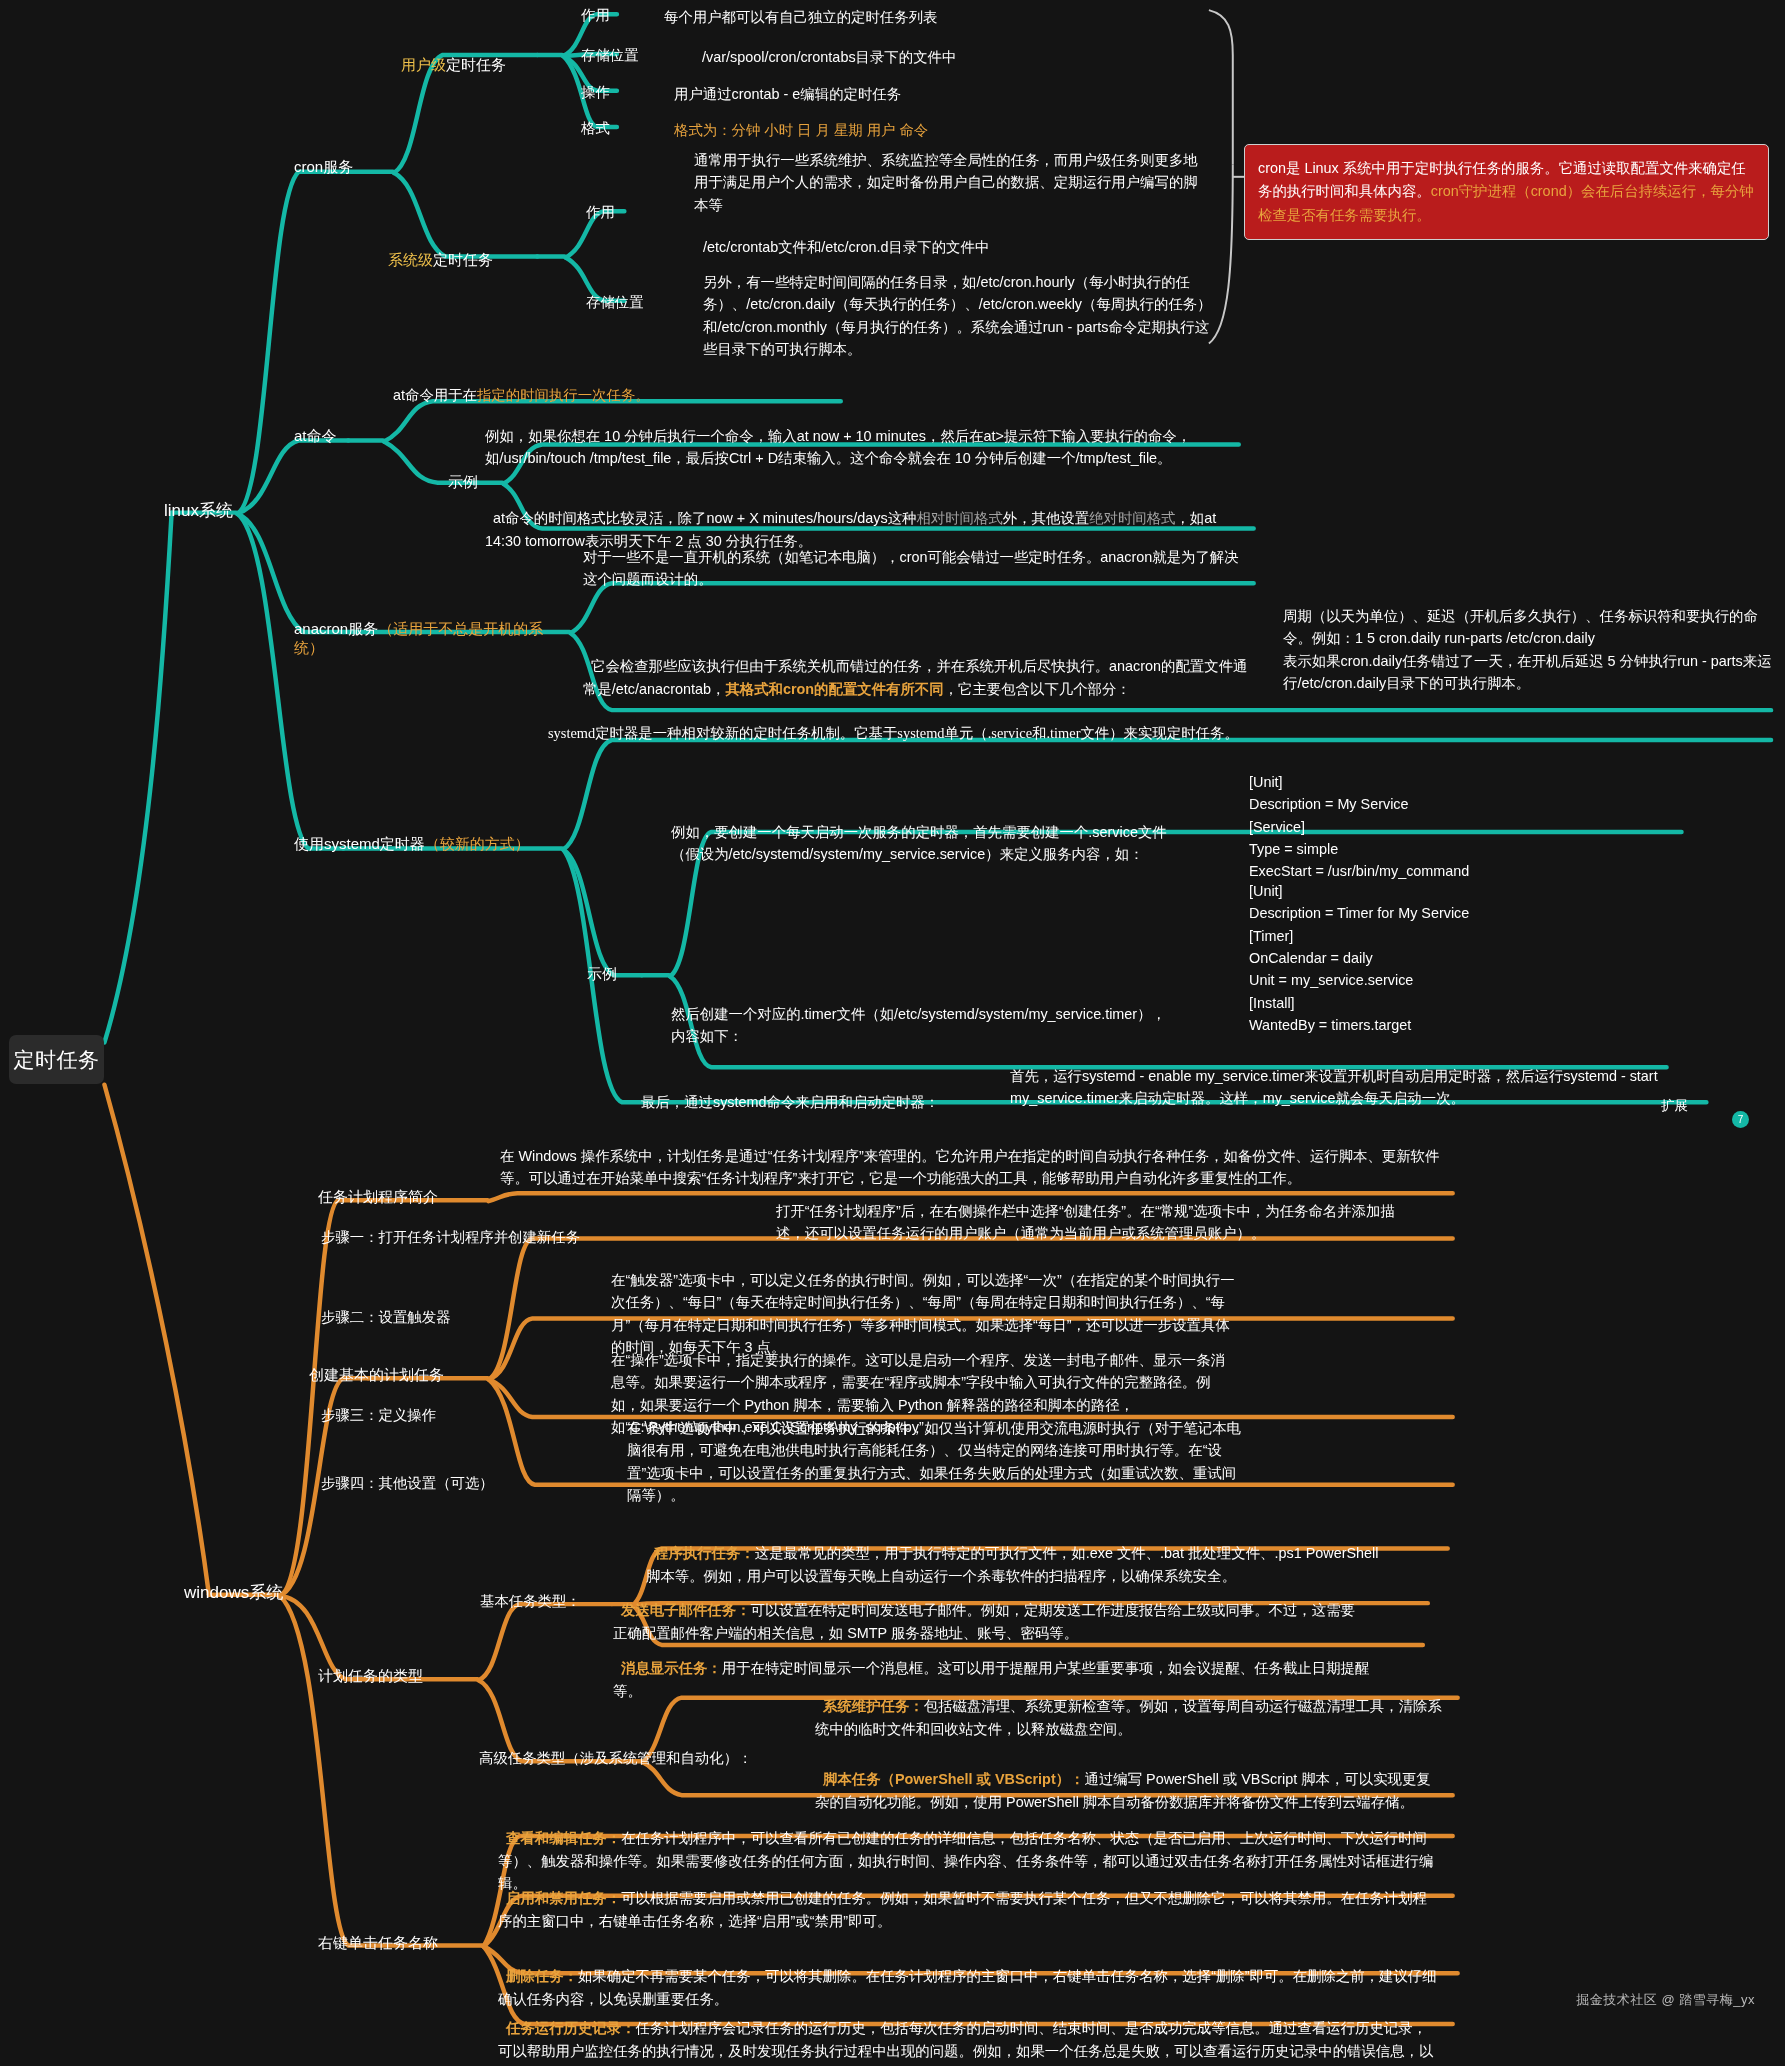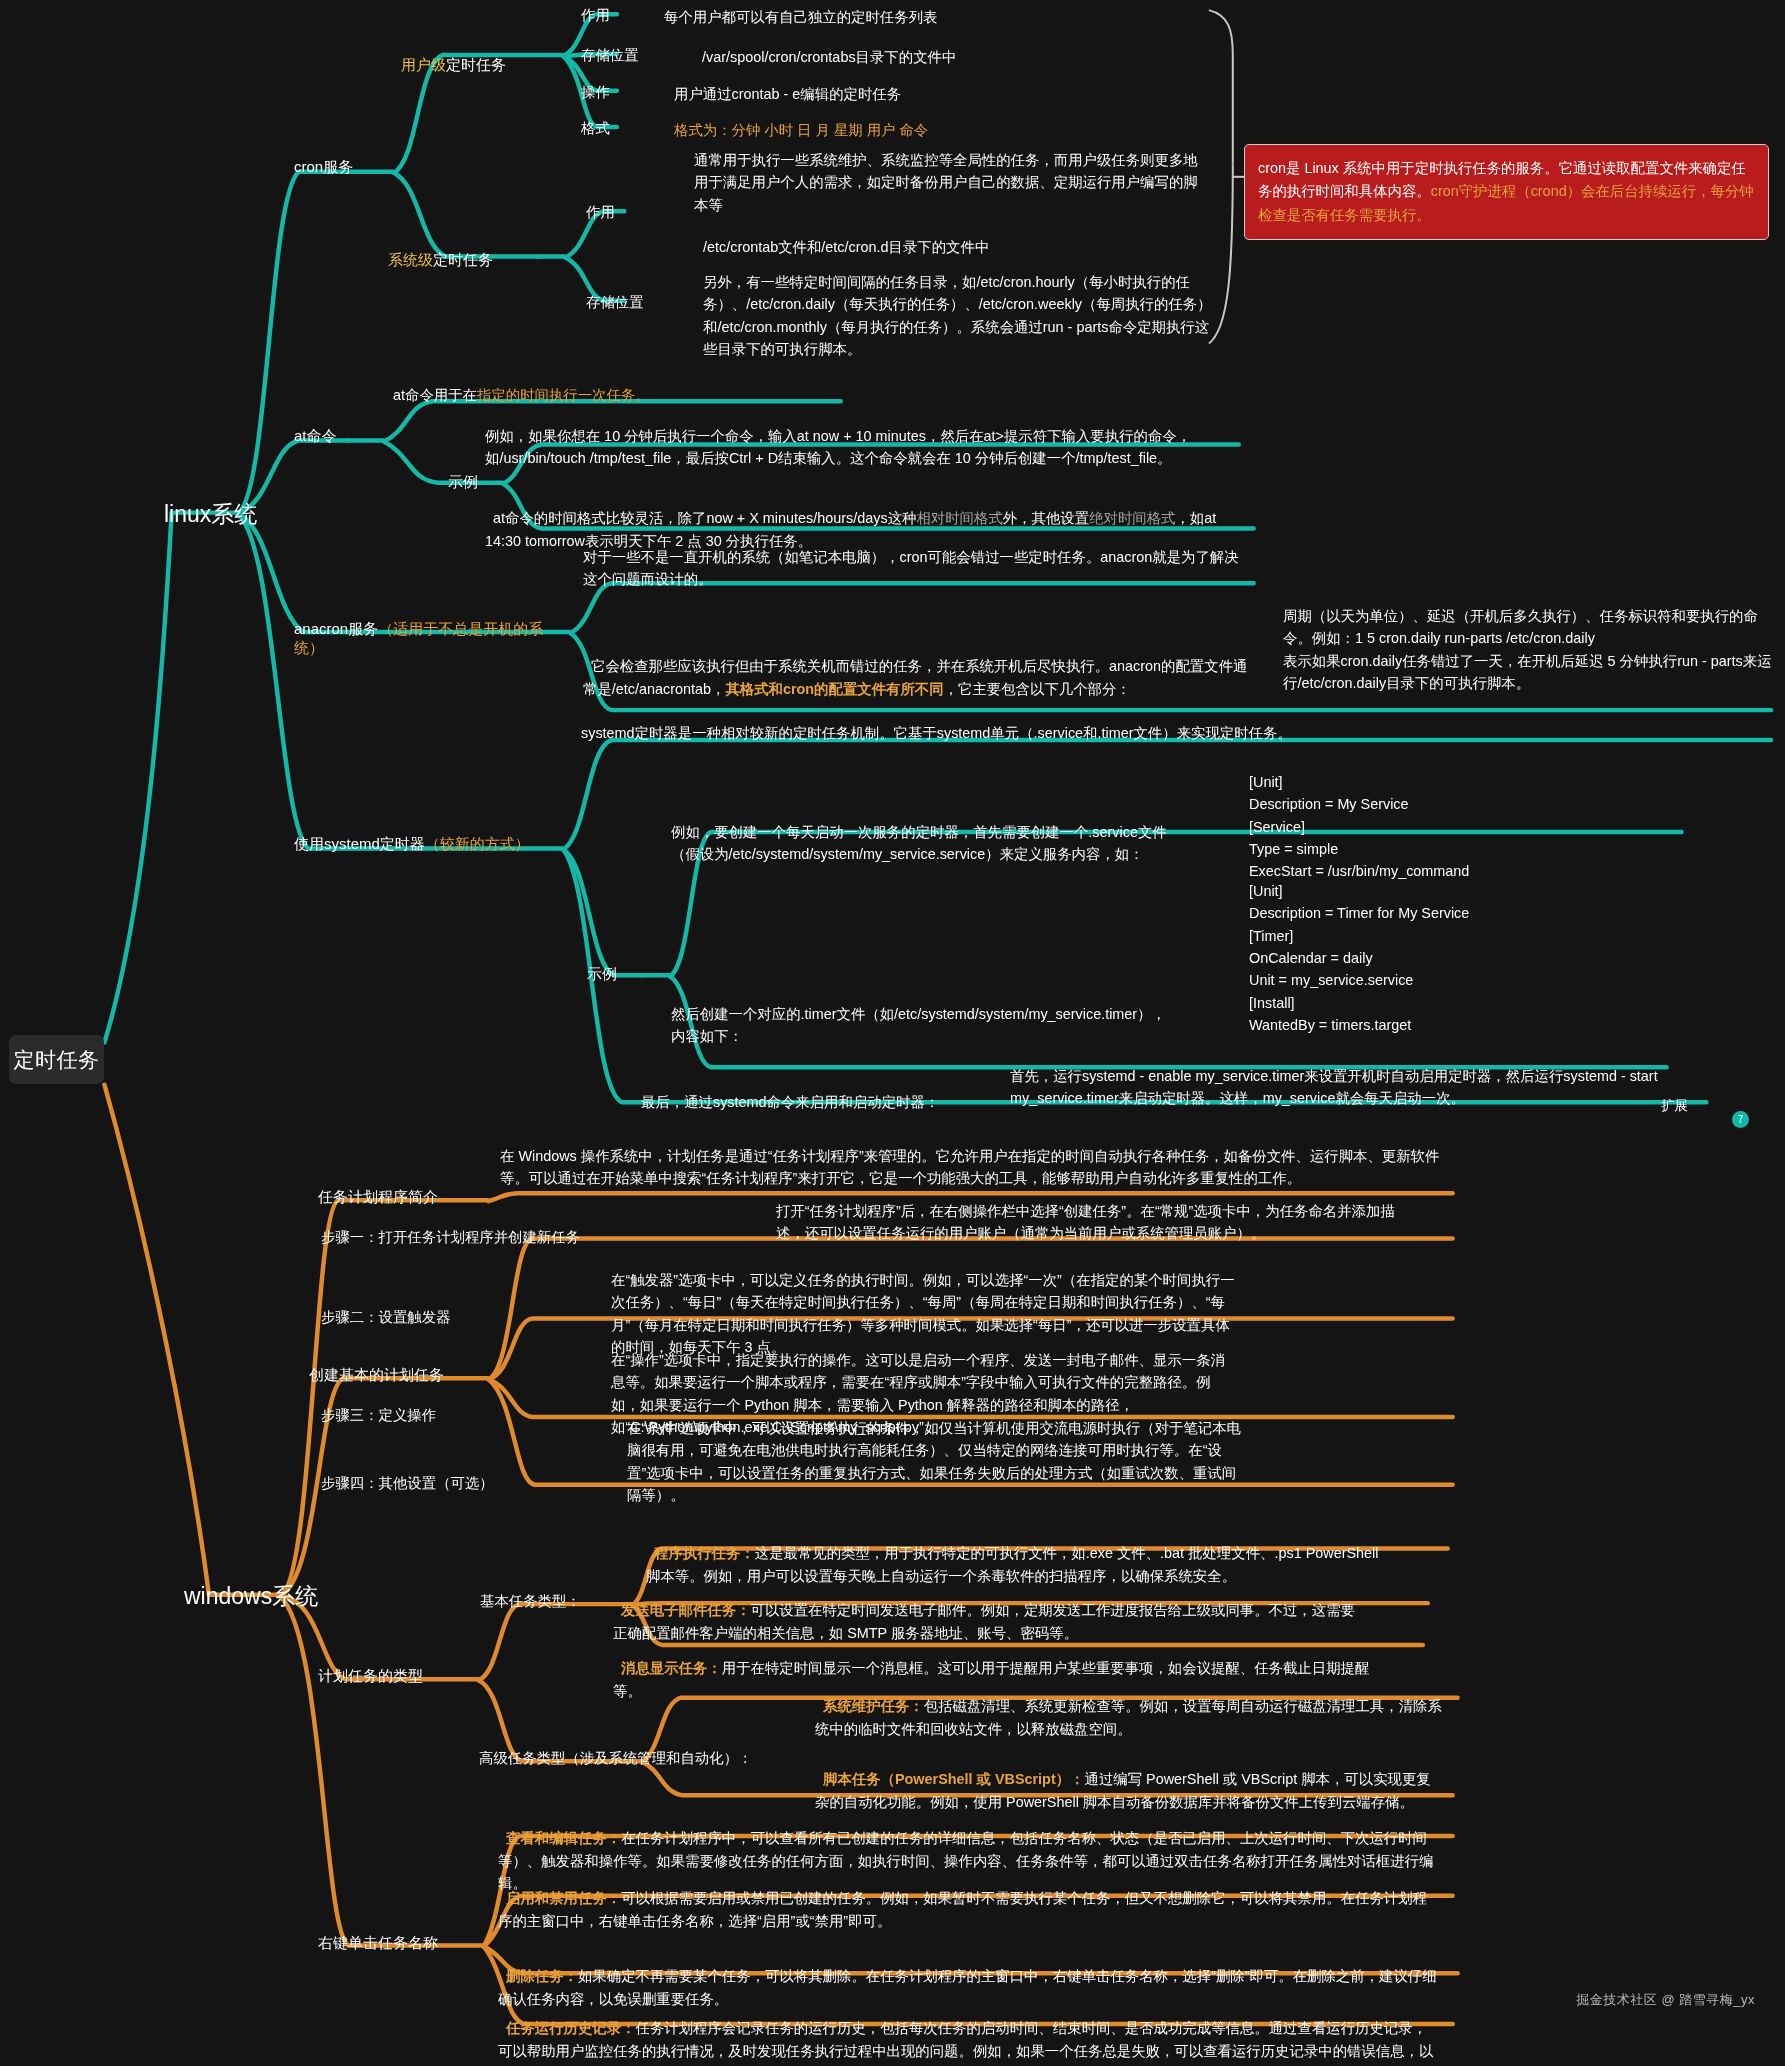--- a/index.html
+++ b/index.html
@@ -15,21 +15,21 @@
 
   
   .root{
     left:9px;top:1035px;width:95px;height:49px;
     background:#2b2b2b;border-radius:7px;
     display:flex;align-items:center;justify-content:center;
     font-size:21px;color:#ffffff;letter-spacing:0.5px;
   }
 
   
-  .lvl1{font-size:23px;}
+  .lvl1{font-size:17px;}
   .lvl2{font-size:15px;}
   .leaf{font-size:14.4px;}
   .body{font-size:14.4px;}
   .small{font-size:13.4px;}
 
   .hl-orange{color:#e8a33d;}
   .hl-yellow{color:#f0c14b;}
   .hl-red{color:#a3a3a3;}
   .hl-bold{font-weight:bold;}
 
@@ -209,21 +209,21 @@
 <div class="node body txt" style="left:583px;top:546px;width:667px;">对于一些不是一直开机的系统（如笔记本电脑），cron可能会错过一些定时任务。anacron就是为了解决这个问题而设计的。</div>
 <div class="node body txt" style="left:583px;top:633px;width:667px;">
   <span>它会检查那些应该执行但由于系统关机而错过的任务，并在系统开机后尽快执行。anacron的配置文件通常是/etc/anacrontab，</span><span class="hl-orange hl-bold">其格式和cron的配置文件有所不同</span><span>，它主要包含以下几个部分：</span>
 </div>
 <div class="node body txt" style="left:1283px;top:605px;width:493px;">周期（以天为单位）、延迟（开机后多久执行）、任务标识符和要执行的命令。例如：1 5 cron.daily run-parts /etc/cron.daily
 表示如果cron.daily任务错过了一天，在开机后延迟 5 分钟执行run - parts来运行/etc/cron.daily目录下的可执行脚本。</div>
 
 <div class="node lvl2" style="left:294px;top:835px;width:279px;">
   <span>使用systemd定时器</span><span class="hl-orange">（较新的方式）</span>
 </div>
-<div class="node body txt" style="left:581px;top:722px;width:1189px;">systemd定时器是一种相对较新的定时任务机制。它基于systemd单元（.service和.timer文件）来实现定时任务。</div>
+<div class="node body txt" style="left:548px;top:722px;width:1189px;font-family:Liberation Serif, serif;">systemd定时器是一种相对较新的定时任务机制。它基于systemd单元（.service和.timer文件）来实现定时任务。</div>
 
 <div class="node lvl2" style="left:587px;top:965px;">
   <span>示例</span>
 </div>
 
 <div class="node body txt" style="left:671px;top:821px;width:513px;">例如，要创建一个每天启动一次服务的定时器，首先需要创建一个.service文件（假设为/etc/systemd/system/my_service.service）来定义服务内容，如：</div>
 <div class="node body txt" style="left:1249px;top:771px;width:448px;">[Unit]
 Description = My Service
 [Service]
 Type = simple

